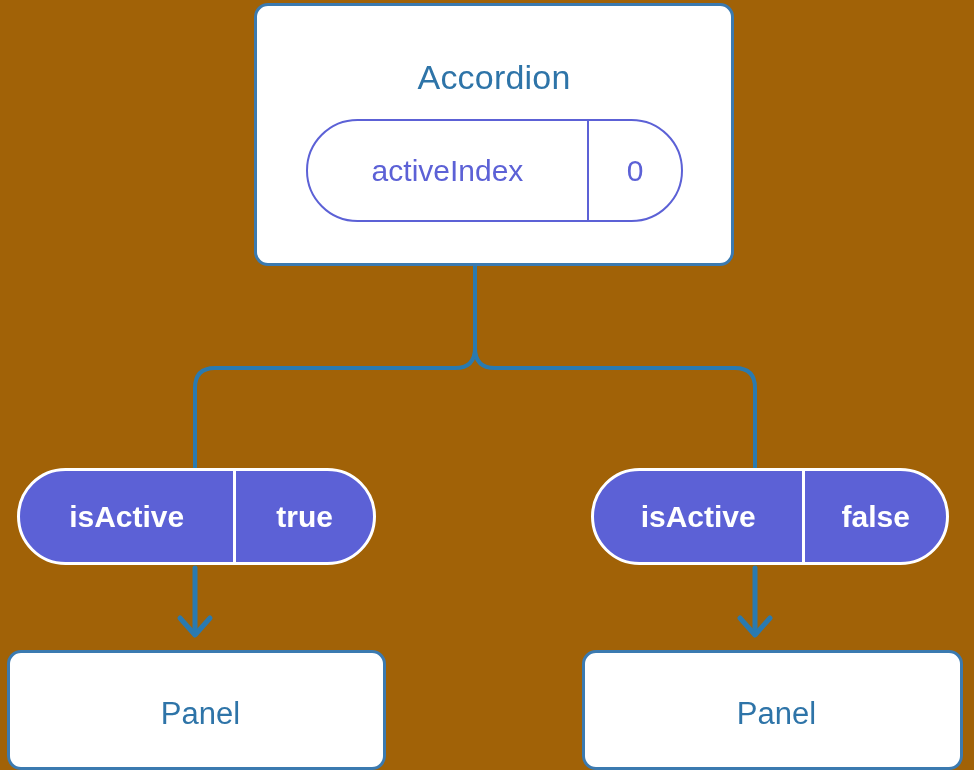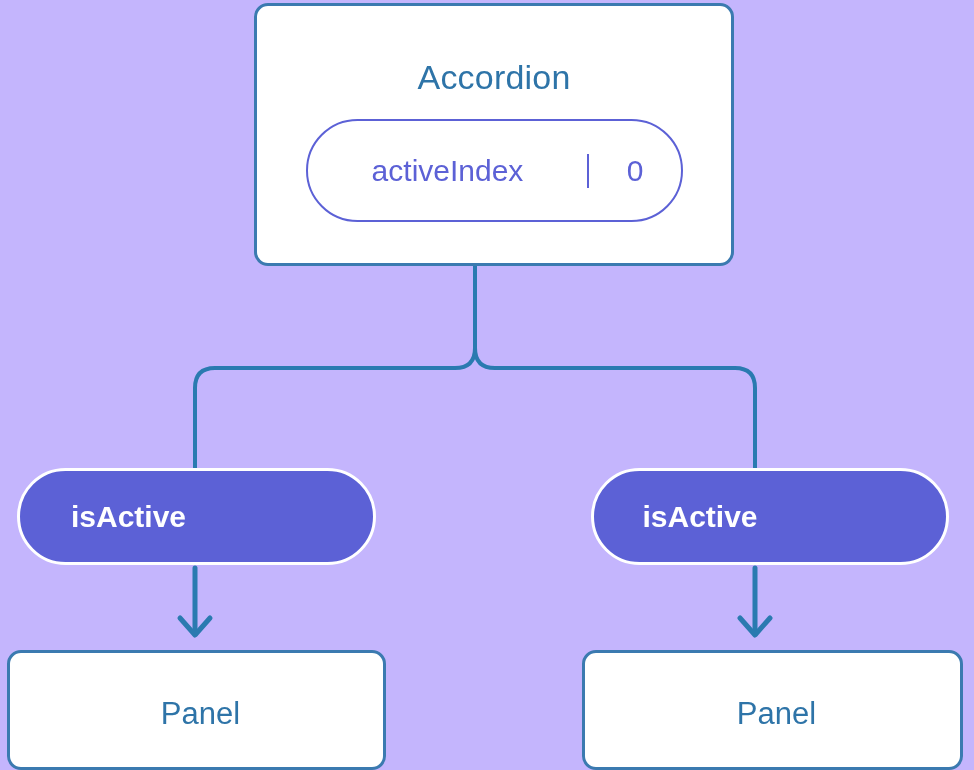--- a/index.html
+++ b/index.html
@@ -10,21 +10,21 @@
     width: 974px;
     height: 770px;
     background: #4a6570;
     font-family: "Liberation Sans", sans-serif;
     overflow: hidden;
   }
   #stage {
     position: relative;
     width: 974px;
     height: 770px;
-    background: #c4b5fd;
+    background: #a16207;
   }
 
   
   #connectors {
     position: absolute;
     left: 0;
     top: 0;
     width: 974px;
     height: 770px;
     pointer-events: none;
@@ -103,21 +103,20 @@
   }
   .pill-filled .pill-val {
     border-left: 3px solid #ffffff;
   }
 
   #accordion-pill {
     left: 306px;
     top: 119px;
     width: 377px;
     height: 103px;
-    align-items: center;
   }
   #accordion-pill .pill-key { width: 282px; }
   #accordion-pill .pill-val { width: 95px; }
 
   #left-state-pill {
     left: 17px;
     top: 468px;
     width: 359px;
     height: 97px;
   }
@@ -188,24 +187,26 @@
     <div class="card-title" id="accordion-title">Accordion</div>
   </div>
 
   <div class="pill pill-outline" id="accordion-pill">
     <div class="pill-key">activeIndex</div>
     <div class="pill-val">0</div>
   </div>
 
   <div class="pill pill-filled" id="left-state-pill">
     <div class="pill-key">isActive</div>
+    <div class="pill-val">true</div>
   </div>
 
   <div class="pill pill-filled" id="right-state-pill">
     <div class="pill-key">isActive</div>
+    <div class="pill-val">false</div>
   </div>
 
   <div class="card" id="left-panel-card">
     <div class="panel-title">Panel</div>
   </div>
 
   <div class="card" id="right-panel-card">
     <div class="panel-title">Panel</div>
   </div>
 

